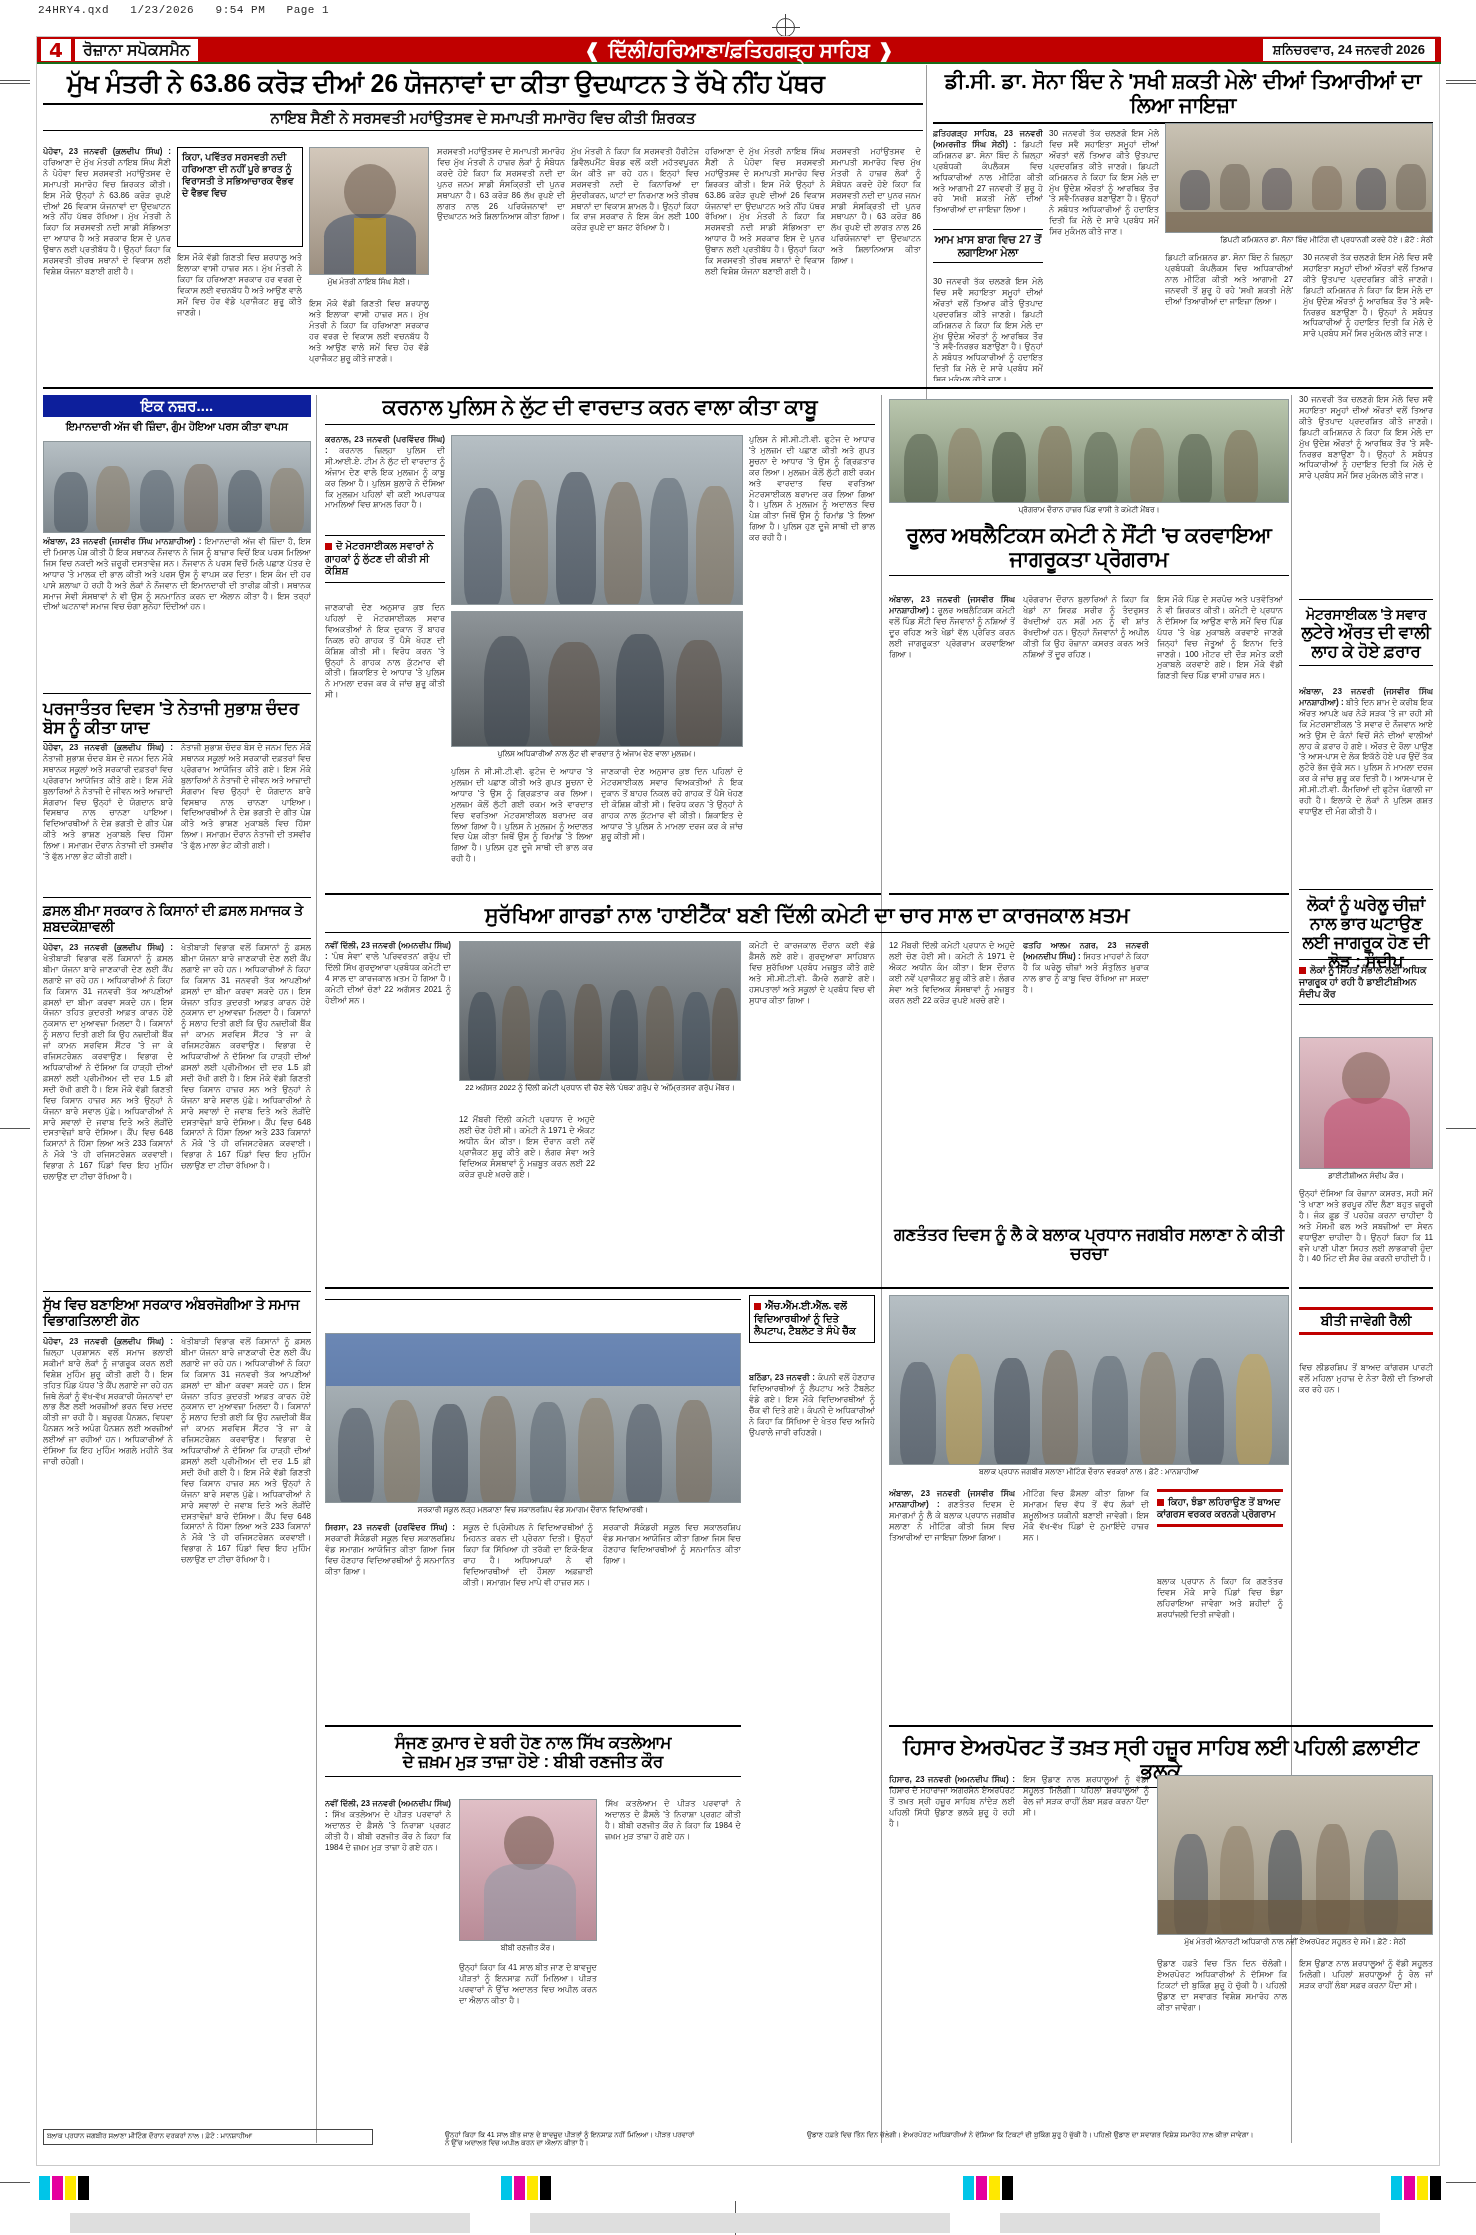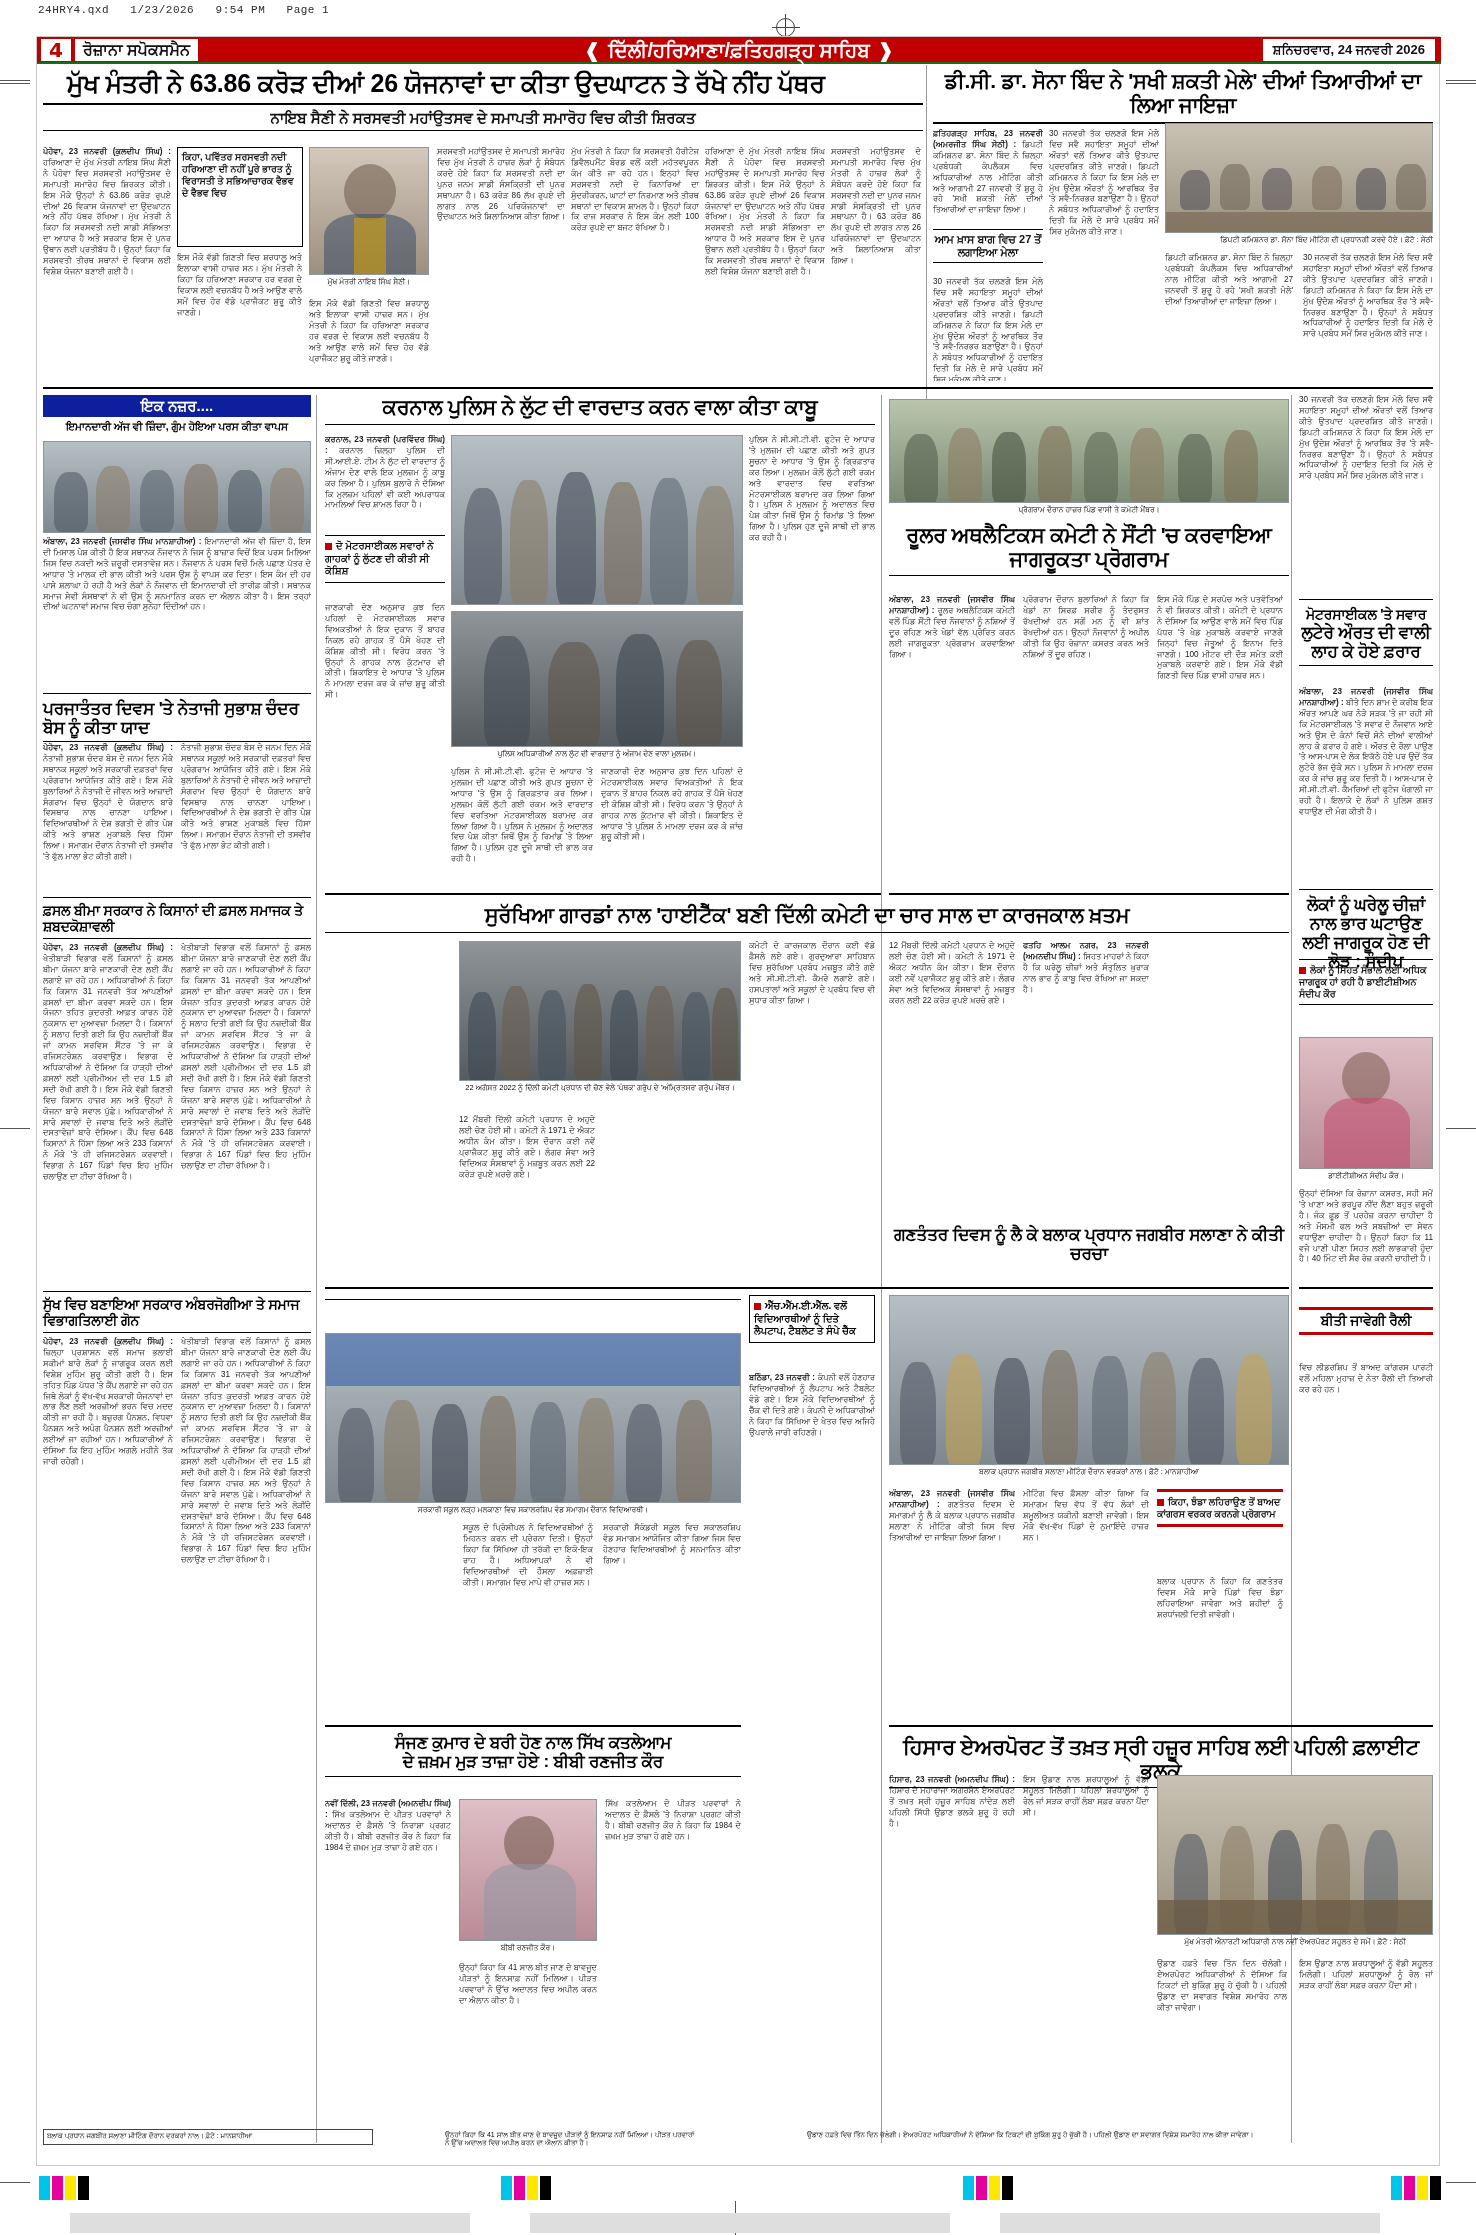--- a/index.html
+++ b/index.html
@@ -402,20 +402,24 @@
     <div class="hl hl-md hl-center">ਲਈ ਜਾਗਰੂਕ ਹੋਣ ਦੀ ਲੋੜ : ਸੰਦੀਪ</div>
   </div>
 
   <div class="rule2" style="position:absolute;left:288px;top:856px;width:556px;"></div>
   <div class="rule2" style="position:absolute;left:852px;top:856px;width:400px;"></div>
 
   <div style="position:absolute;left:288px;top:866px;width:964px;">
     <div class="hl hl-lg hl-center">ਸੁਰੱਖਿਆ ਗਾਰਡਾਂ ਨਾਲ 'ਹਾਈਟੈੱਕ' ਬਣੀ ਦਿੱਲੀ ਕਮੇਟੀ ਦਾ ਚਾਰ ਸਾਲ ਦਾ ਕਾਰਜਕਾਲ ਖ਼ਤਮ</div>
     <div class="rule" style="margin-top:5px;"></div>
   </div>
+  <div class="body-col" style="position:absolute;left:288px;top:904px;width:126px;height:340px;">
+    <span class="dateline">ਨਵੀਂ ਦਿੱਲੀ, 23 ਜਨਵਰੀ (ਅਮਨਦੀਪ ਸਿੰਘ) :</span>
+    <span>'ਪੰਥ ਸੇਵਾ' ਵਾਲੇ 'ਪਰਿਵਰਤਨ' ਗਰੁੱਪ ਦੀ ਦਿੱਲੀ ਸਿੱਖ ਗੁਰਦੁਆਰਾ ਪ੍ਰਬੰਧਕ ਕਮੇਟੀ ਦਾ 4 ਸਾਲ ਦਾ ਕਾਰਜਕਾਲ ਖ਼ਤਮ ਹੋ ਗਿਆ ਹੈ। ਕਮੇਟੀ ਦੀਆਂ ਚੋਣਾਂ 22 ਅਗੱਸਤ 2021 ਨੂੰ ਹੋਈਆਂ ਸਨ।</span>
+  </div>
   <div class="photo ph-dark" style="left:422px;top:904px;width:282px;height:140px;">
     <div class="fig" style="left:8px;top:50px;width:28px;height:90px;background:#3b4550;"></div>
     <div class="fig" style="left:42px;top:44px;width:28px;height:96px;background:#6a5c4c;"></div>
     <div class="fig" style="left:78px;top:48px;width:28px;height:92px;background:#44505c;"></div>
     <div class="fig" style="left:114px;top:42px;width:28px;height:98px;background:#5f5243;"></div>
     <div class="fig" style="left:150px;top:48px;width:28px;height:92px;background:#3b4550;"></div>
     <div class="fig" style="left:186px;top:44px;width:28px;height:96px;background:#6a5c4c;"></div>
     <div class="fig" style="left:222px;top:50px;width:28px;height:90px;background:#44505c;"></div>
     <div class="fig" style="left:252px;top:46px;width:26px;height:94px;background:#5f5243;"></div>
   </div>
@@ -462,20 +466,24 @@
     <div class="fig" style="left:58px;top:66px;width:36px;height:104px;background:#8b7a63;"></div>
     <div class="fig" style="left:106px;top:70px;width:36px;height:100px;background:#3c4652;"></div>
     <div class="fig" style="left:154px;top:62px;width:36px;height:108px;background:#7c6b58;"></div>
     <div class="fig" style="left:204px;top:68px;width:36px;height:102px;background:#5a6470;"></div>
     <div class="fig" style="left:252px;top:64px;width:36px;height:106px;background:#8b7a63;"></div>
     <div class="fig" style="left:300px;top:70px;width:36px;height:100px;background:#4a5460;"></div>
     <div class="fig" style="left:350px;top:66px;width:36px;height:104px;background:#7c6b58;"></div>
     <div style="position:absolute;left:0;top:0;right:0;height:52px;background:#2e5aa8;opacity:.55;"></div>
   </div>
   <div style="position:absolute;left:288px;top:1468px;width:416px;font-size:7.5px;text-align:center;line-height:1.2;">ਸਰਕਾਰੀ ਸਕੂਲ ਲੜ੍ਹ ਮਲਕਾਣਾ ਵਿਚ ਸਕਾਲਰਸ਼ਿਪ ਵੰਡ ਸਮਾਗਮ ਦੌਰਾਨ ਵਿਦਿਆਰਥੀ।</div>
+  <div class="body-col" style="position:absolute;left:288px;top:1486px;width:130px;height:196px;">
+    <span class="dateline">ਸਿਰਸਾ, 23 ਜਨਵਰੀ (ਹਰਵਿੰਦਰ ਸਿੰਘ) :</span>
+    <span>ਸਰਕਾਰੀ ਸੈਕੰਡਰੀ ਸਕੂਲ ਵਿਚ ਸਕਾਲਰਸ਼ਿਪ ਵੰਡ ਸਮਾਗਮ ਆਯੋਜਿਤ ਕੀਤਾ ਗਿਆ ਜਿਸ ਵਿਚ ਹੋਣਹਾਰ ਵਿਦਿਆਰਥੀਆਂ ਨੂੰ ਸਨਮਾਨਿਤ ਕੀਤਾ ਗਿਆ।</span>
+  </div>
   <div class="body-col" style="position:absolute;left:426px;top:1486px;width:130px;height:196px;">
     <span>ਸਕੂਲ ਦੇ ਪ੍ਰਿੰਸੀਪਲ ਨੇ ਵਿਦਿਆਰਥੀਆਂ ਨੂੰ ਮਿਹਨਤ ਕਰਨ ਦੀ ਪ੍ਰੇਰਨਾ ਦਿਤੀ। ਉਨ੍ਹਾਂ ਕਿਹਾ ਕਿ ਸਿੱਖਿਆ ਹੀ ਤਰੱਕੀ ਦਾ ਇਕੋ-ਇਕ ਰਾਹ ਹੈ। ਅਧਿਆਪਕਾਂ ਨੇ ਵੀ ਵਿਦਿਆਰਥੀਆਂ ਦੀ ਹੌਸਲਾ ਅਫ਼ਜ਼ਾਈ ਕੀਤੀ। ਸਮਾਗਮ ਵਿਚ ਮਾਪੇ ਵੀ ਹਾਜ਼ਰ ਸਨ।</span>
   </div>
   <div class="body-col" style="position:absolute;left:566px;top:1486px;width:138px;height:196px;">
     <span>ਸਰਕਾਰੀ ਸੈਕੰਡਰੀ ਸਕੂਲ ਵਿਚ ਸਕਾਲਰਸ਼ਿਪ ਵੰਡ ਸਮਾਗਮ ਆਯੋਜਿਤ ਕੀਤਾ ਗਿਆ ਜਿਸ ਵਿਚ ਹੋਣਹਾਰ ਵਿਦਿਆਰਥੀਆਂ ਨੂੰ ਸਨਮਾਨਿਤ ਕੀਤਾ ਗਿਆ।</span>
   </div>
 
   <div style="position:absolute;left:712px;top:1258px;width:126px;border:1px solid #000;padding:4px;">
     <div style="font-size:10px;font-weight:bold;line-height:1.25;">
       <span class="bullet-sq"></span><span>ਐੱਚ.ਐੱਮ.ਈ.ਐੱਲ. ਵਲੋਂ ਵਿਦਿਆਰਥੀਆਂ ਨੂੰ ਦਿਤੇ ਲੈਪਟਾਪ, ਟੈਬਲੇਟ ਤੇ ਸੰਪੇ ਚੈੱਕ</span>

